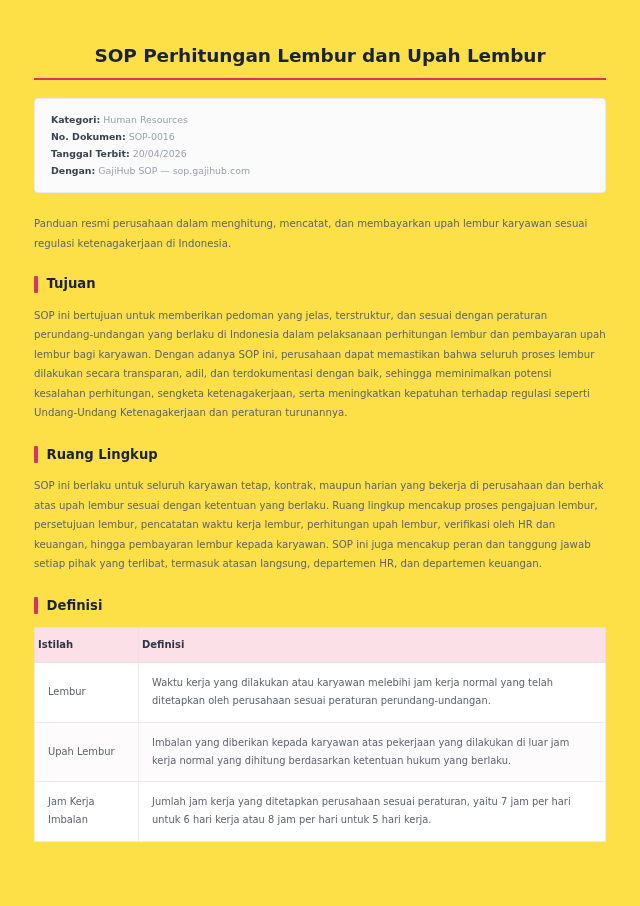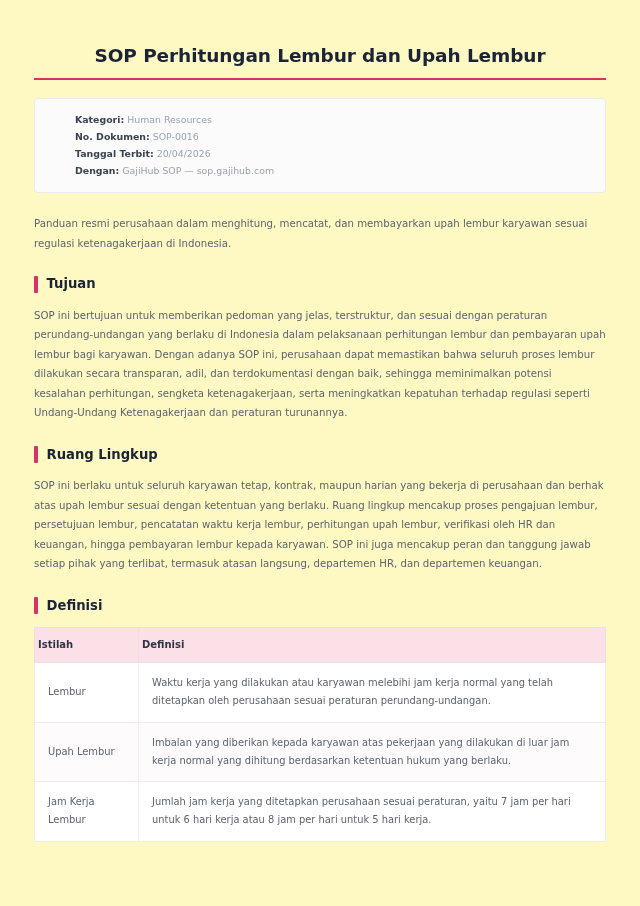--- a/index.html
+++ b/index.html
@@ -12,21 +12,21 @@
     height: 906px;
     font-family: "DejaVu Sans", sans-serif;
     color: #3f4a55;
     -webkit-font-smoothing: antialiased;
   }
   .page {
     width: 640px;
     height: 906px;
     box-sizing: border-box;
     padding: 44px 34px 0 34px;
-    background: #fef9c3;
+    background: #fde047;
     position: relative;
   }
 
   
   .doc-title {
     font-size: 18.5px;
     font-weight: bold;
     color: #1b2437;
     text-align: center;
     letter-spacing: -0.1px;
@@ -51,21 +51,20 @@
   .meta-row {
     font-size: 9.4px;
     line-height: 1.05;
     color: #9aa2ab;
     padding: 3.6px 0;
     white-space: nowrap;
   }
   .meta-key {
     font-weight: bold;
     color: #394350;
-    margin-left: 24px;
   }
   .meta-val {
     color: #9aa2ab;
   }
 
   
   .intro {
     font-size: 10.2px;
     line-height: 1.92;
     color: #5c646e;
@@ -188,19 +187,19 @@
     <tbody>
       <tr>
         <td class="col-term">Lembur</td>
         <td>Waktu kerja yang dilakukan atau karyawan melebihi jam kerja normal yang telah ditetapkan oleh perusahaan sesuai peraturan perundang-undangan.</td>
       </tr>
       <tr class="alt">
         <td class="col-term">Upah Lembur</td>
         <td>Imbalan yang diberikan kepada karyawan atas pekerjaan yang dilakukan di luar jam kerja normal yang dihitung berdasarkan ketentuan hukum yang berlaku.</td>
       </tr>
       <tr>
-        <td class="col-term">Jam Kerja Lembur</td>
+        <td class="col-term">Jam Kerja Imbalan</td>
         <td>Jumlah jam kerja yang ditetapkan perusahaan sesuai peraturan, yaitu 7 jam per hari untuk 6 hari kerja atau 8 jam per hari untuk 5 hari kerja.</td>
       </tr>
     </tbody>
   </table>
 
 </div>
 
 </body></html>

